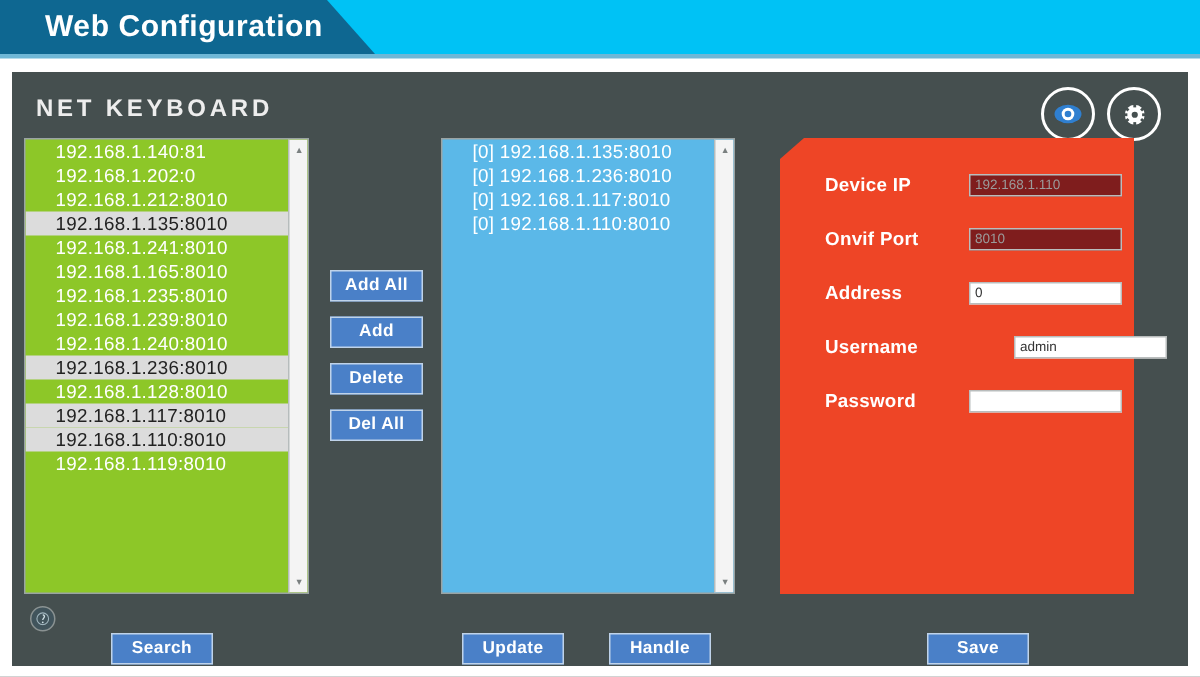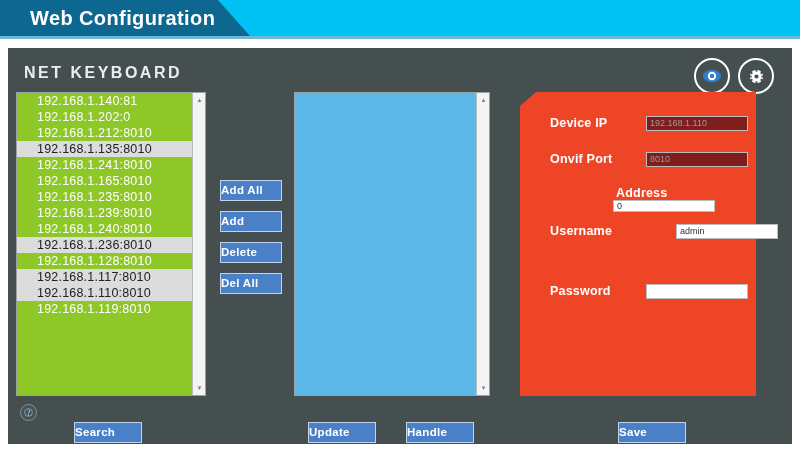--- a/index.html
+++ b/index.html
@@ -160,21 +160,21 @@
     display: flex;
     flex-direction: column;
     gap: 10px;
   }
   .btn {
     background: #4a80c8;
     border: 1px solid #bfd3ea;
     color: #ffffff;
     font-size: 11.5px;
     font-weight: bold;
-    text-align: left;
+    text-align: center;
     padding: 3px 0 4px 0;
     box-sizing: border-box;
     letter-spacing: 0.3px;
     cursor: pointer;
     font-family: "Liberation Sans", sans-serif;
   }
   .btn-mid { width: 62px; }
 
   
   .panel-red {
@@ -313,44 +313,50 @@
     </div>
 
     <div class="mid-buttons">
       <button class="btn btn-mid">Add All</button>
       <button class="btn btn-mid">Add</button>
       <button class="btn btn-mid">Delete</button>
       <button class="btn btn-mid">Del All</button>
     </div>
 
     <div class="list-blue">
+      <div class="list-rows">
+          <div class="row blue-row">[0] 192.168.1.135:8010</div>
+          <div class="row blue-row">[0] 192.168.1.236:8010</div>
+          <div class="row blue-row">[0] 192.168.1.117:8010</div>
+          <div class="row blue-row">[0] 192.168.1.110:8010</div>
+        </div>
       <div class="scrollbar">
         <div class="sb-arrow up">▴</div>
         <div class="sb-arrow down">▾</div>
       </div>
     </div>
 
     <div class="panel-red">
       <div class="field-row" style="top:22px;">
         <span class="field-label">Device IP</span>
         <input class="field-input disabled" type="text" value="192.168.1.110" style="">
       </div>
       <div class="field-row" style="top:58px;">
         <span class="field-label">Onvif Port</span>
         <input class="field-input disabled" type="text" value="8010" style="">
       </div>
-      <div class="field-row" style="top:94px;flex-direction:column;">
+      <div class="field-row" style="top:94px;">
         <span class="field-label">Address</span>
         <input class="field-input" type="text" value="0" style="">
       </div>
       <div class="field-row" style="top:130px;gap:44px;">
         <span class="field-label">Username</span>
         <input class="field-input" type="text" value="admin" style="">
       </div>
-      <div class="field-row" style="top:166px;margin-top:24px;">
+      <div class="field-row" style="top:166px;">
         <span class="field-label">Password</span>
         <input class="field-input" type="text" value="" style="">
       </div>
     </div>
 
   </div>
 
   <div class="help-icon">
     <svg width="9" height="9" viewBox="0 0 12 12" aria-hidden="true">
       <circle cx="6" cy="6" r="5.2" fill="none" stroke="#9fb4bd" stroke-width="1"></circle>

